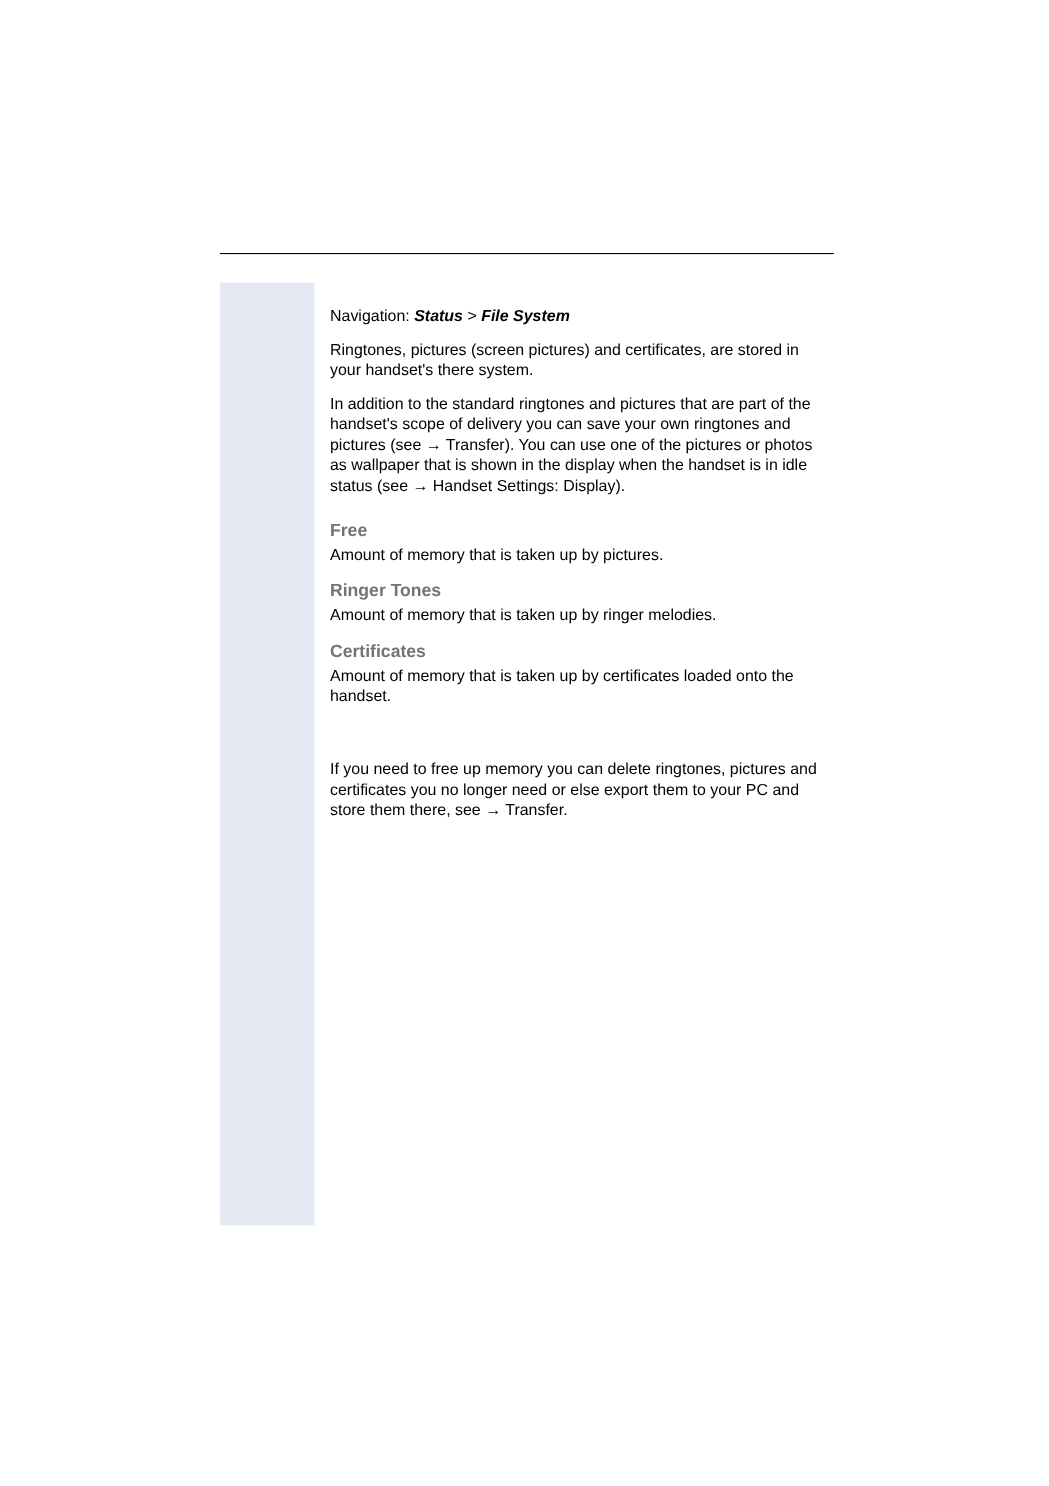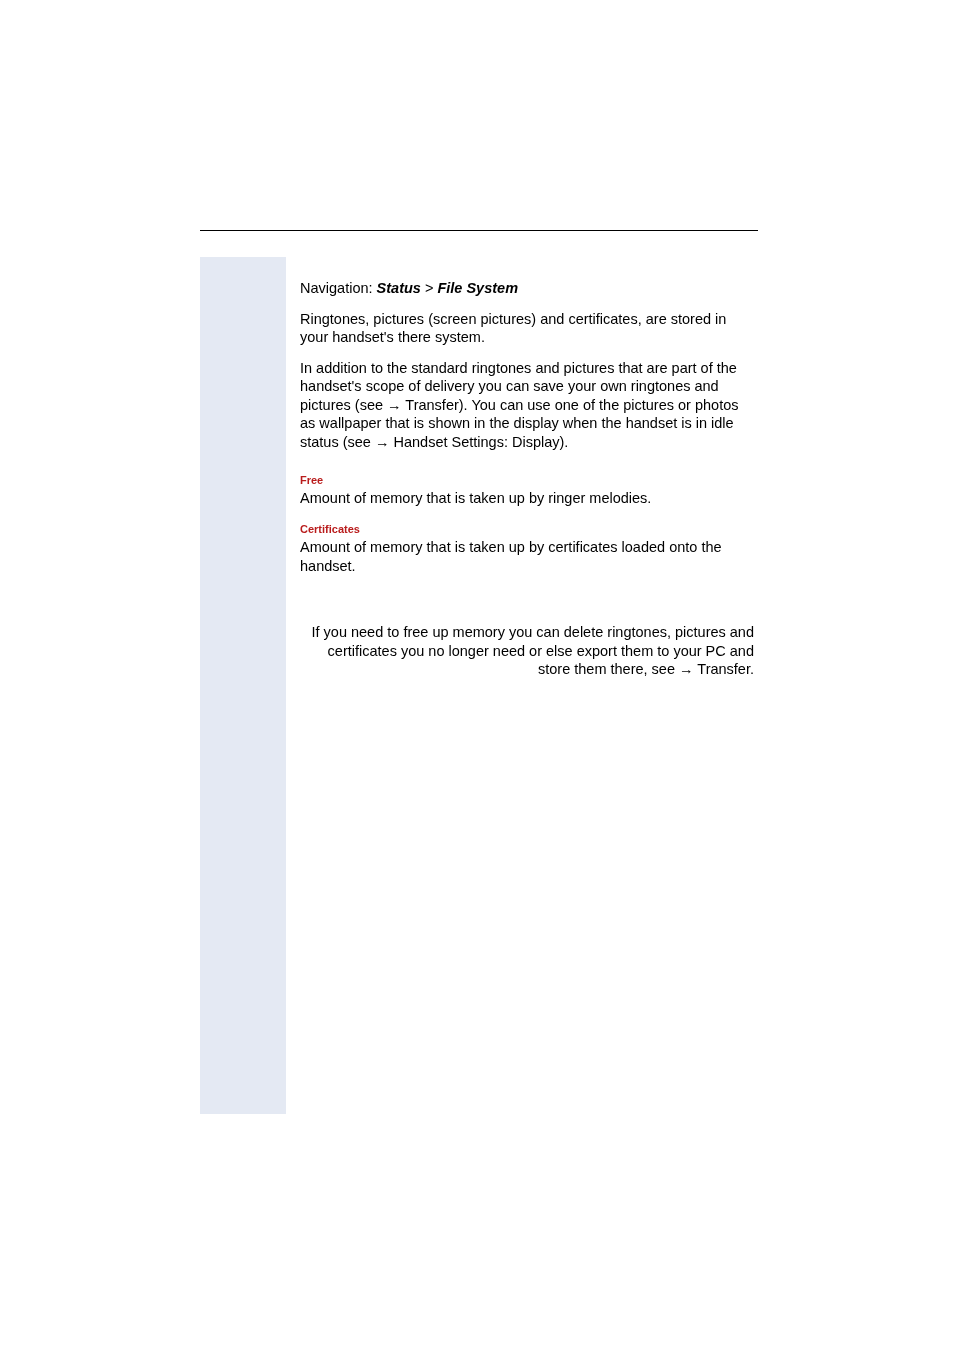--- a/index.html
+++ b/index.html
@@ -46,35 +46,34 @@
       margin-bottom: 12px;
     }
     .bold-italic {
       font-weight: bold;
       font-style: italic;
     }
     .arrow {
       font-family: Arial, sans-serif;
     }
     .section-heading {
-      color: #b91c1c;
+      color: #737373;
       font-weight: bold;
-      font-size: 11px;
+      font-size: 16px;
       margin-top: 14px;
       margin-bottom: 2px;
     }
     .section-heading.first {
       margin-top: 22px;
     }
     .section-text {
       margin-bottom: 12px;
     }
     .footer-para {
       margin-top: 48px;
-      text-align: right;
     }
   </style>
 </head>
 <body>
 
 <div class="page-container">
   <hr class="hr-line">
   <div class="sidebar-box"></div>
 
   <div class="content">
@@ -85,21 +84,23 @@
 
     <p>Ringtones, pictures (screen pictures) and certificates, are stored in your handset's there system.</p>
 
     <p>
       <span>In addition to the standard ringtones and pictures that are part of the handset's scope of delivery you can save your own ringtones and pictures (see </span><span class="arrow">→</span> <span>Transfer</span><span>). You can use one of the pictures or photos as wallpaper that is shown in the display when the handset is in idle status (see </span><span class="arrow">→</span> <span>Handset Settings: Display</span><span>).</span>
     </p>
 
 
     <div class="section-heading first">Free</div>
 
+    <p class="section-text">Amount of memory that is taken up by pictures.</p>
 
+    <div class="section-heading">Ringer Tones</div>
     <p class="section-text">Amount of memory that is taken up by ringer melodies.</p>
 
     <div class="section-heading">Certificates</div>
     <p class="section-text">Amount of memory that is taken up by certificates loaded onto the handset.</p>
 
     <p class="footer-para">
       <span>If you need to free up memory you can delete ringtones, pictures and certificates you no longer need or else export them to your PC and store them there, see </span><span class="arrow">→</span> <span>Transfer</span><span>.</span>
     </p>
 
   </div>

